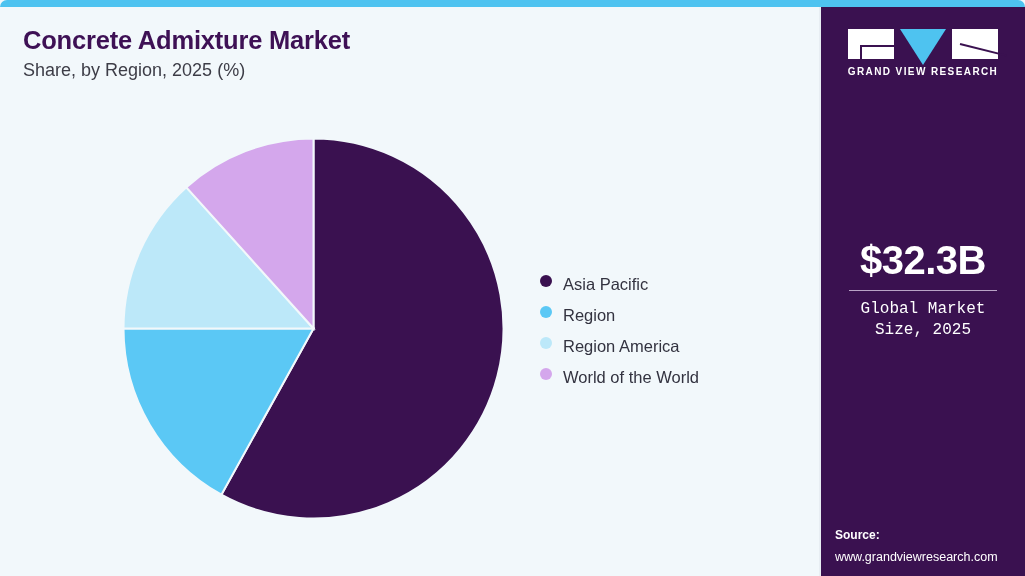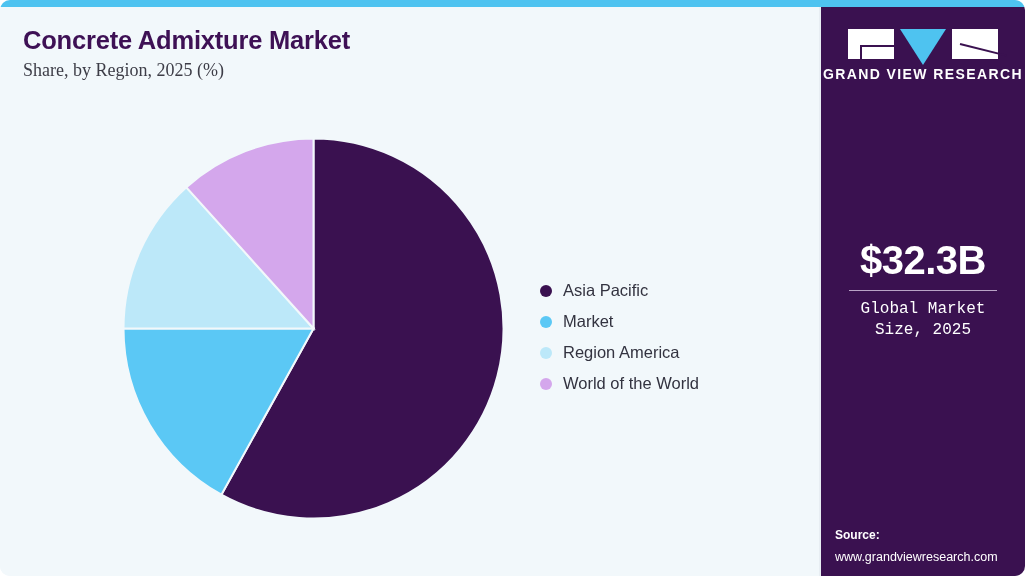--- a/index.html
+++ b/index.html
@@ -12,21 +12,21 @@
     height: 576px;
     font-family: "Liberation Sans", sans-serif;
     overflow: hidden;
   }
 
   .infographic {
     position: relative;
     width: 1025px;
     height: 576px;
     box-sizing: border-box;
-    border-radius: 10px;
+    border-radius: 0;
     overflow: hidden;
     background: #F2F8FB;
   }
 
   .accent-bar {
     position: absolute;
     left: 0;
     top: 0;
     width: 1025px;
     height: 7px;
@@ -59,21 +59,21 @@
     letter-spacing: -0.2px;
     line-height: 1.15;
     font-family: "Liberation Sans", sans-serif;
   }
   .chart-subtitle {
     margin: 5px 0 0 0;
     font-size: 18px;
     font-weight: normal;
     color: #3D3D47;
     line-height: 1.2;
-    font-family: Liberation Serif, serif;
+    font-family: Liberation Sans, sans-serif;
   }
 
   
   .pie-wrap {
     position: absolute;
     left: 123px;
     top: 131px;
     width: 381px;
     height: 381px;
   }
@@ -81,21 +81,21 @@
 
   
   .legend {
     position: absolute;
     left: 540px;
     top: 268px;
     width: 260px;
   }
   .legend-item {
     display: flex;
-    align-items: center;
+    align-items: flex-start;
     height: 31px;
   }
   .legend-swatch {
     width: 12px;
     height: 12px;
     border-radius: 50%;
     flex: 0 0 auto;
     margin-right: 11px;
   }
   .legend-label {
@@ -167,21 +167,21 @@
   }
   .logo-v {
     width: 0;
     height: 0;
     border-left: 23px solid transparent;
     border-right: 23px solid transparent;
     border-top: 36px solid #4EC3F0;
   }
   .logo-wordmark {
     margin-top: 7px;
-    font-size: 14px;
+    font-size: 10px;
     font-weight: bold;
     letter-spacing: 1.4px;
     color: #FFFFFF;
     font-family: "Liberation Sans", sans-serif;
   }
 
   .stat-block {
     position: absolute;
     left: 14px;
     right: 14px;
@@ -253,21 +253,21 @@
       </svg>
     </div>
 
     <div class="legend">
       <div class="legend-item">
         <span class="legend-swatch" style="background: rgb(58, 17, 80);"></span>
         <span class="legend-label">Asia Pacific</span>
       </div>
       <div class="legend-item">
         <span class="legend-swatch" style="background: rgb(91, 200, 245);"></span>
-        <span class="legend-label">Market</span>
+        <span class="legend-label">Region</span>
       </div>
       <div class="legend-item">
         <span class="legend-swatch" style="background: rgb(188, 232, 249);"></span>
         <span class="legend-label">Region America</span>
       </div>
       <div class="legend-item">
         <span class="legend-swatch" style="background: rgb(212, 167, 236);"></span>
         <span class="legend-label">World of the World</span>
       </div>
     </div>

